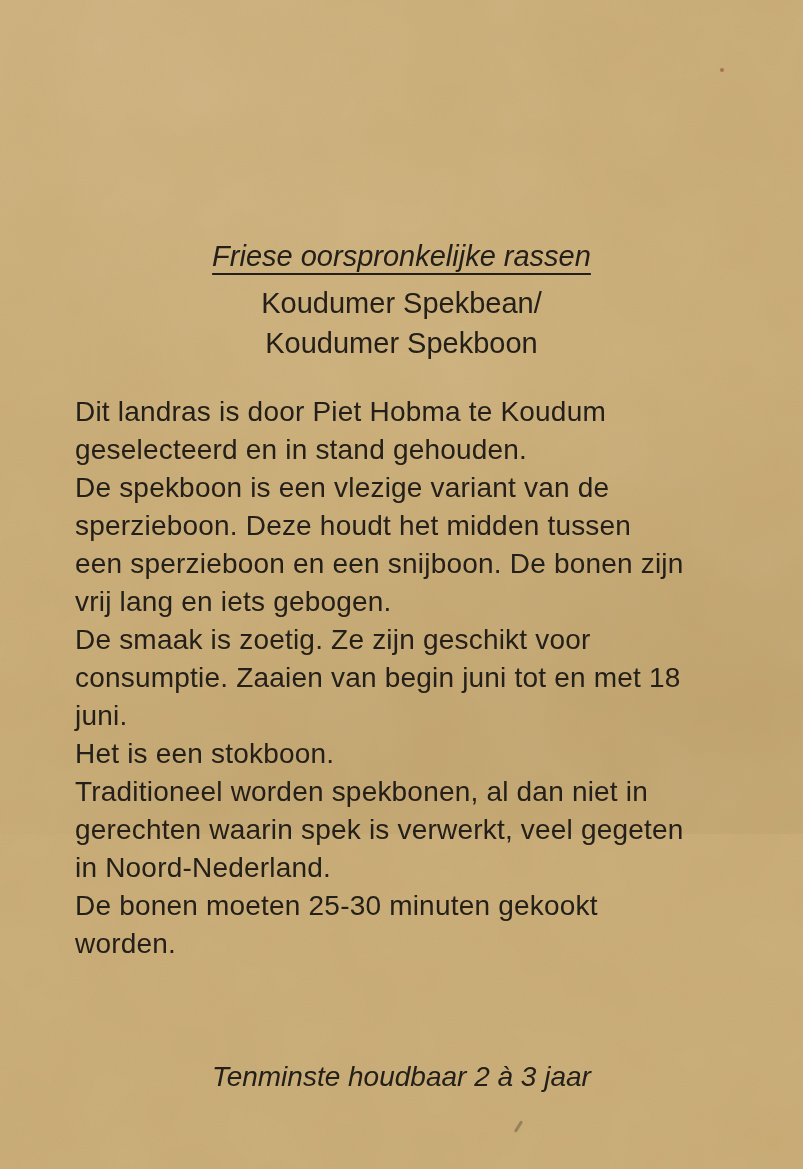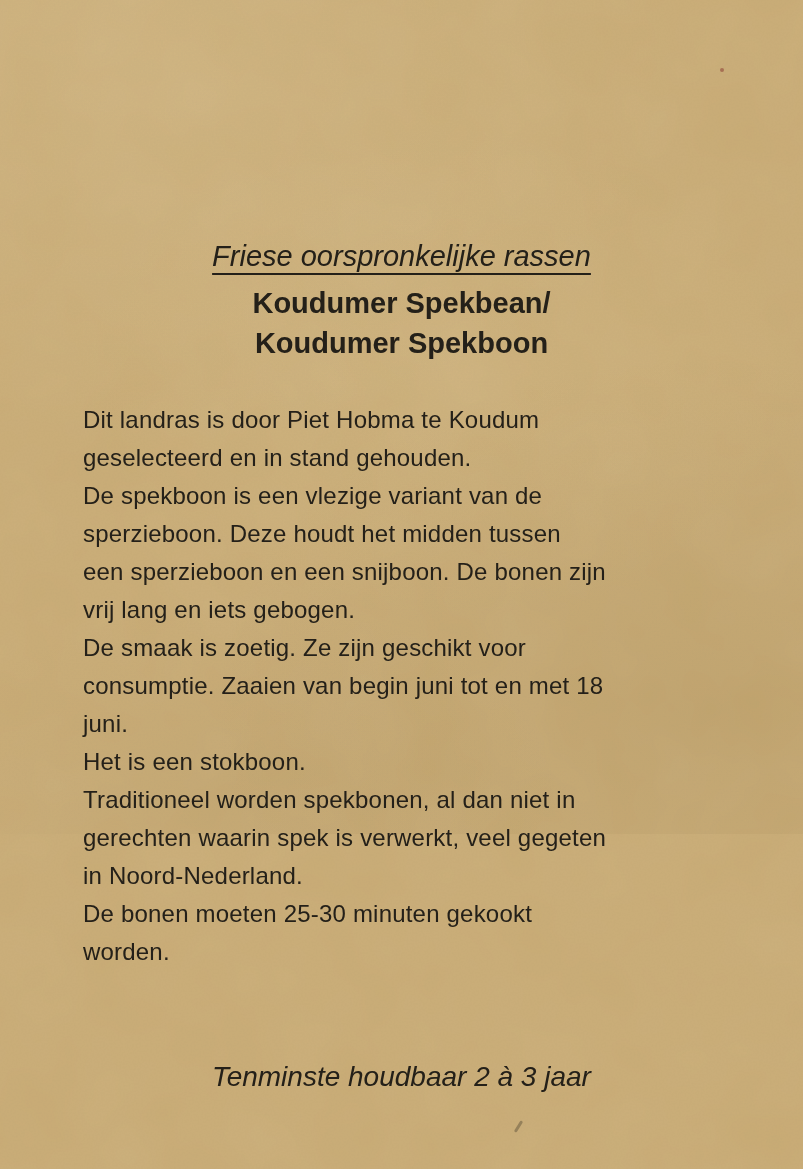--- a/index.html
+++ b/index.html
@@ -23,26 +23,26 @@
   }
   .grain{position:absolute;left:0;top:0;display:block;pointer-events:none;}
   .content{position:absolute;left:0;top:0;right:0;bottom:0;color:var(--ink,#242019);}
   .series-title{
     position:absolute;top:240px;left:0;right:0;margin:0;
     text-align:center;font-size:29px;font-weight:normal;font-style:italic;
     text-decoration:underline;text-decoration-thickness:2px;text-underline-offset:7px;
   }
   .variety-name{
     position:absolute;top:283px;left:0;right:0;margin:0;
-    text-align:center;font-size:29px;font-weight:bold;line-height:40px;
+    text-align:center;font-size:29px;font-weight:normal;line-height:40px;
     white-space:pre-line;
   }
   .description{
-    position:absolute;top:393px;left:75px;width:720px;margin:8px;
-    font-size:24px;line-height:38px;letter-spacing:0.2px;
+    position:absolute;top:393px;left:75px;width:720px;margin:0;
+    font-size:28px;line-height:38px;letter-spacing:0.2px;
     white-space:pre;
   }
   .shelf-life{
     position:absolute;top:1061px;left:0;right:0;margin:0;
     text-align:center;font-size:28px;font-style:italic;
   }
   .speck-red{
     position:absolute;left:720px;top:68px;width:4px;height:4px;border-radius:50%;
     background:rgba(138,62,52,0.55);
   }

